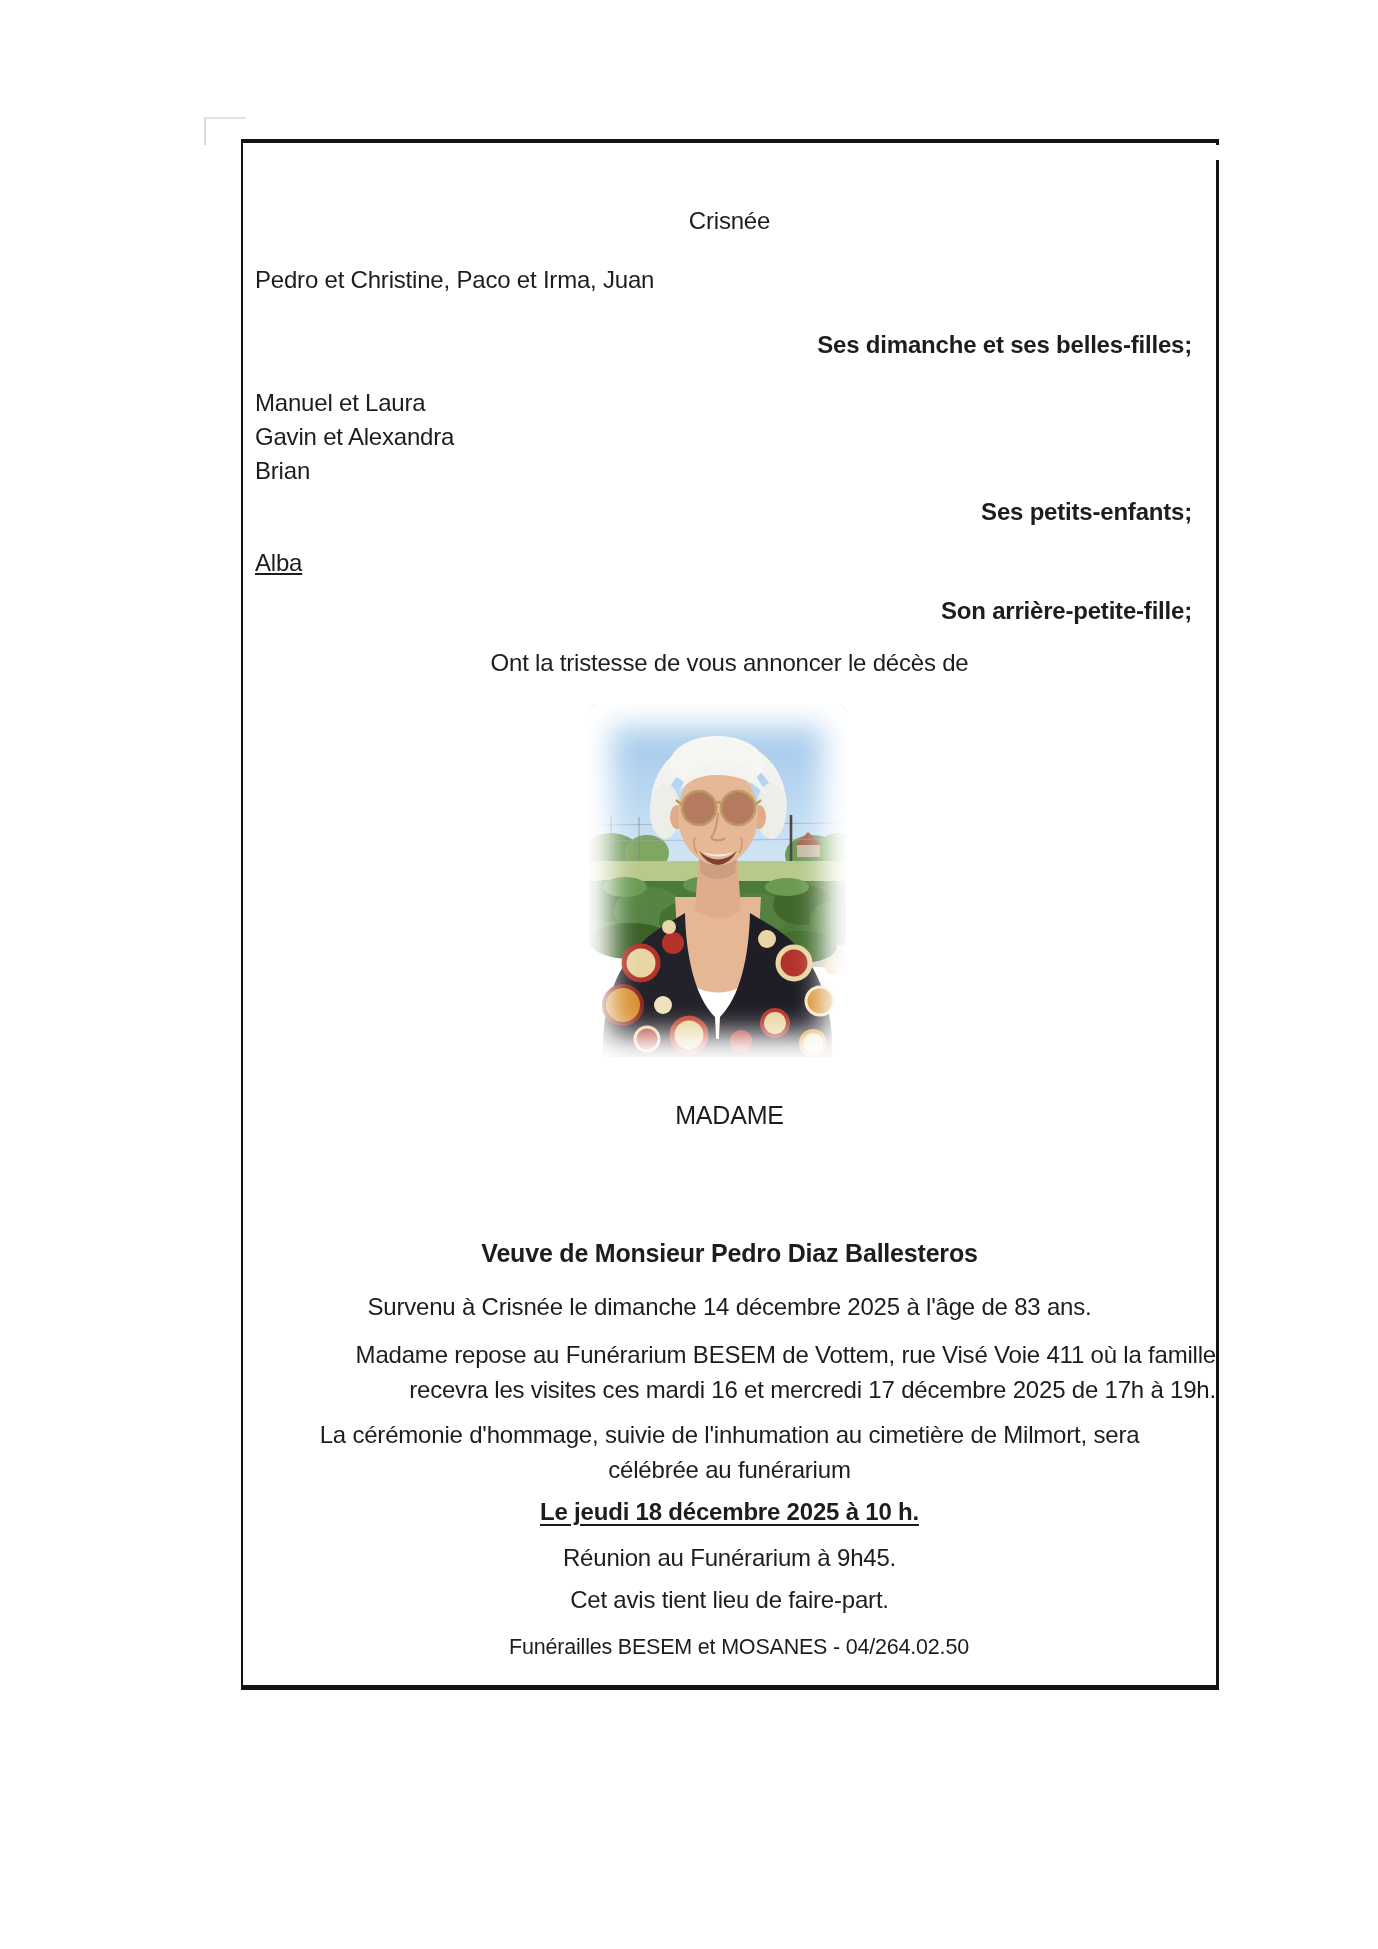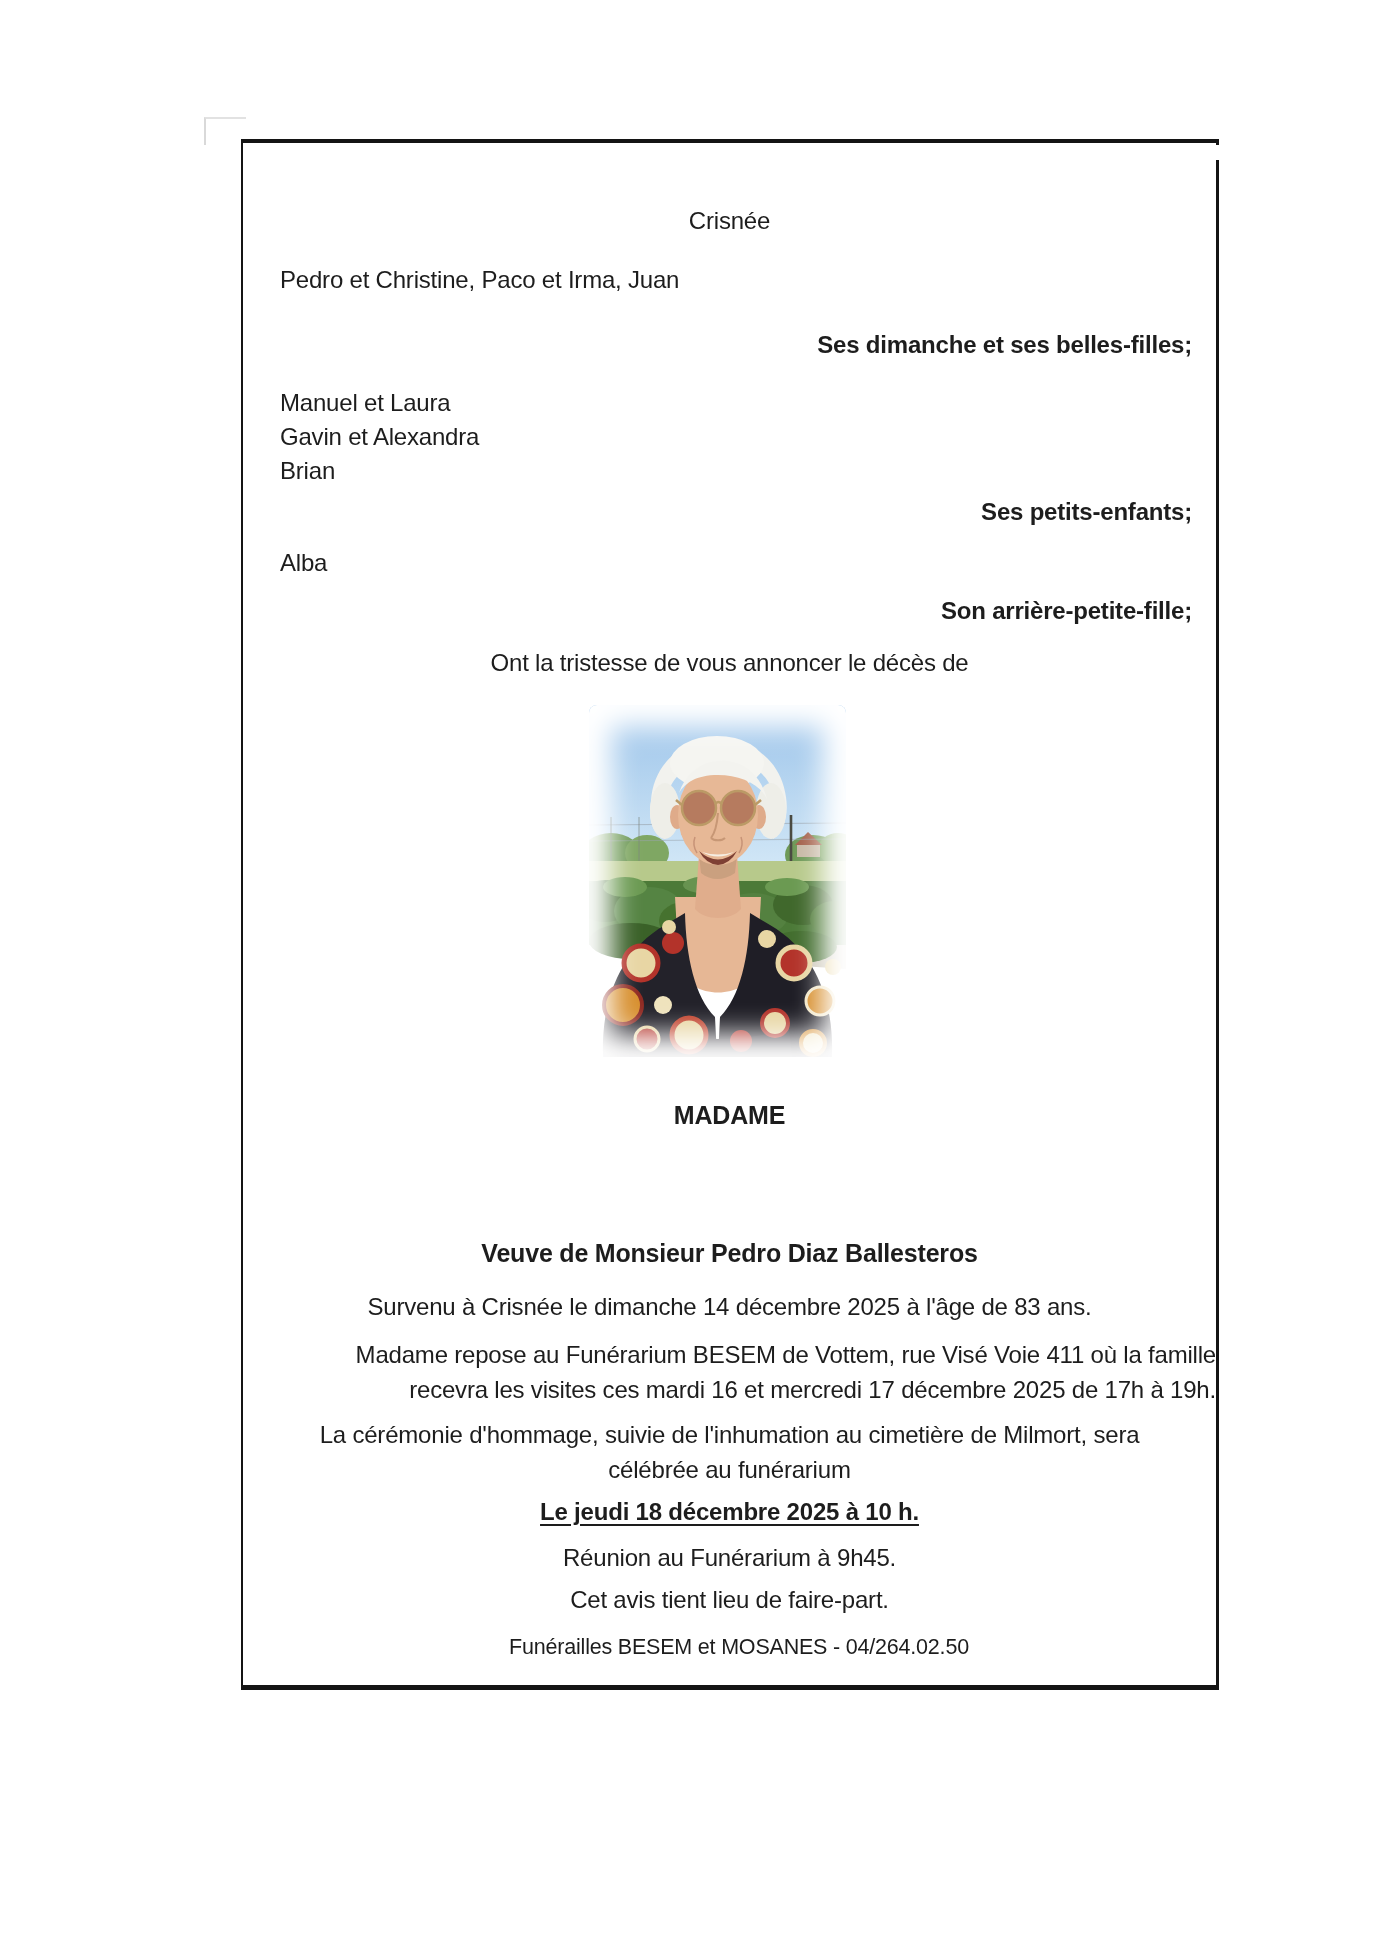--- a/index.html
+++ b/index.html
@@ -26,48 +26,48 @@
   }
   
   .border-notch{
     position:absolute;top:2px;right:-3px;width:3px;height:15px;background:#ffffff;
   }
   .t{
     position:absolute;
     font-size:24px;line-height:30px;letter-spacing:-0.2px;
     white-space:nowrap;color:#1d1d1d;
   }
-  .left-col{left:37px;text-align:left;}
+  .left-col{left:12px;text-align:left;}
   .right-col{right:24px;text-align:right;font-weight:700;}
   .center{left:0;right:0;text-align:center;}
 
   .city{top:63px;}
   .l-children{top:122px;}
   .lab-children{top:187px;}
   .gc0{top:245px;}
   .gc1{top:279px;}
   .gc2{top:313px;}
   .lab-gc{top:354px;}
-  .ggc{top:405px;}
+  .ggc{top:405px;text-decoration:underline;}
   .lab-ggc{top:453px;}
   .announce{top:505px;}
 
   .photo-wrap{
     position:absolute;top:562px;left:346px;width:257px;height:352px;
     border-radius:8px;overflow:hidden;background:#ffffff;
   }
   .photo-wrap svg{display:block;}
   .photo-fade{
     position:absolute;inset:-1px;
     box-shadow:inset 0 0 28px 24px #ffffff;
     border-radius:10px;
     pointer-events:none;
   }
 
-  .madame{top:957px;font-weight:700;font-size:25px;}
+  .madame{top:957px;font-weight:400;font-size:25px;}
   .name{top:998px;font-weight:700;font-size:49px;line-height:58px;letter-spacing:-1px;}
   .veuve{top:1095px;font-weight:700;font-size:25px;}
   .survenu{top:1149px;}
   .repose{top:1194px;line-height:35px;text-align:right;}
   .ceremony{top:1274px;line-height:35px;}
   .jeudi{top:1354px;font-weight:700;text-decoration:underline;text-underline-offset:4px;}
   .reunion{top:1400px;}
   .avis{top:1442px;font-size:24px;}
   .footer-line{top:1489px;font-size:21.5px;padding-left:19px;}
 </style>

